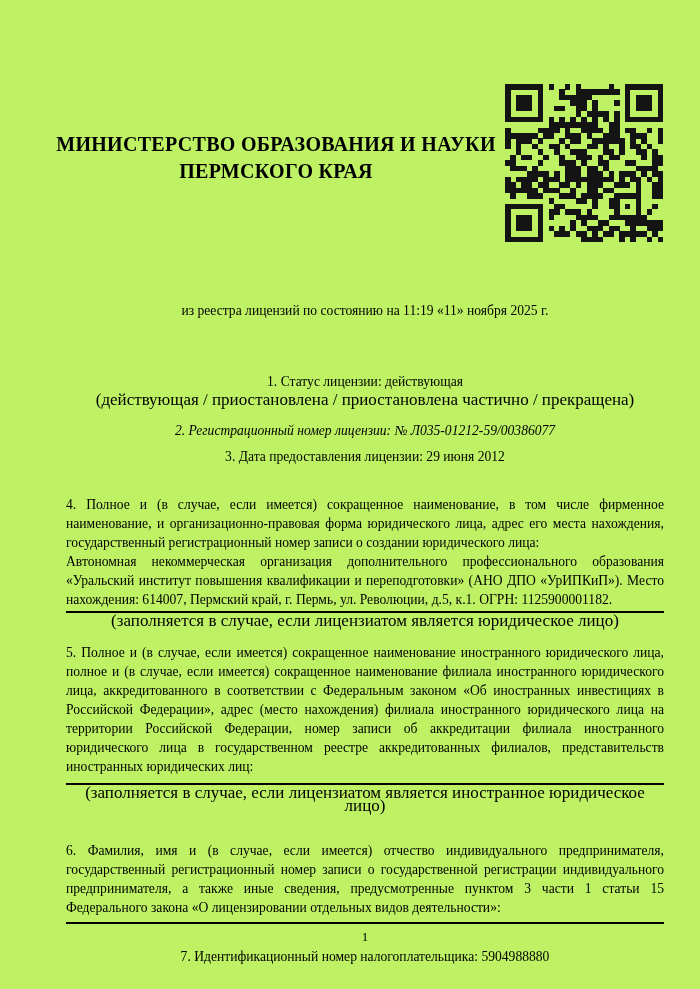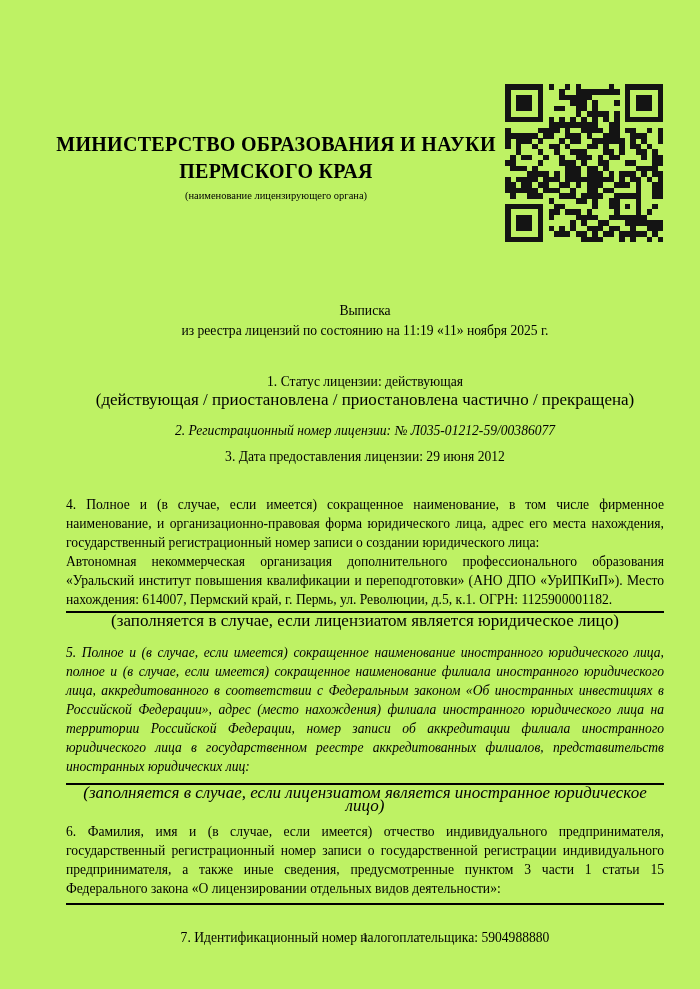--- a/index.html
+++ b/index.html
@@ -78,21 +78,21 @@
     text-align: center;
     font-size: 17px;
     line-height: 13px;
     margin-top: 1px;
   }
   .item-1 { margin-bottom: 16px; }
   .item-1 .field-caption { margin-top: 2px; }
   .item-2 { margin-bottom: 8px; font-style: italic; }
   .item-3 { margin-bottom: 29px; }
   .item-4 { margin-bottom: 16px; }
-  .item-5 { margin-bottom: 10px; font-style: italic; }
+  .item-5 { margin-bottom: 29px; }
   .item-5 .field-rule { margin-top: 7px; }
   .item-6 { margin-bottom: 24px; }
   .item-6 .field-rule { margin-top: 5px; }
   
   .page-number {
     position: absolute;
     top: 929px;
     left: 66px;
     width: 598px;
     text-align: center;
@@ -552,25 +552,23 @@
         <rect x="26" y="28" width="1.02" height="1.02" fill="#141414"></rect>
         <rect x="28" y="28" width="1.02" height="1.02" fill="#141414"></rect>
       </svg>
   </div>
 
   <div class="header">
     <div class="ministry-name">
       <div>МИНИСТЕРСТВО ОБРАЗОВАНИЯ И НАУКИ</div>
       <div>ПЕРМСКОГО КРАЯ</div>
     </div>
-    <div class="ministry-caption">(наименование лицензирующего органа)</div>
   </div>
 
   <div class="doc-title">
-    <div>Выписка</div>
     <div>из реестра лицензий по состоянию на 11:19 «11» ноября 2025 г.</div>
   </div>
 
   <div class="content">
 
     <div class="item item-1">
       <div class="item-line">1. Статус лицензии: действующая</div>
       <div class="field-caption">(действующая / приостановлена / приостановлена частично / прекращена)</div>
     </div>
 

